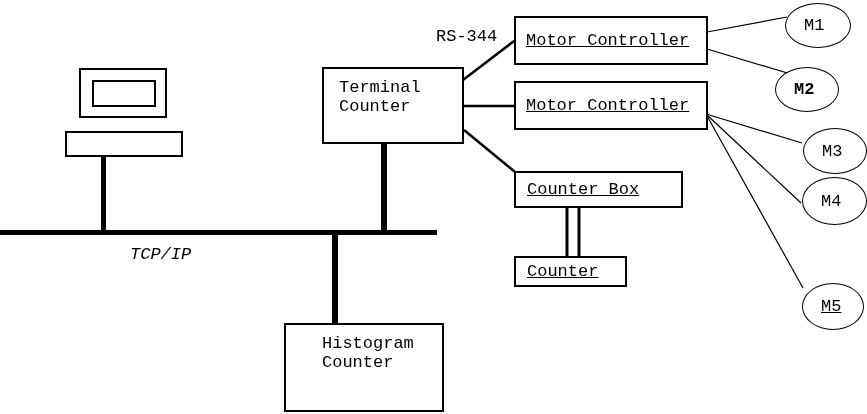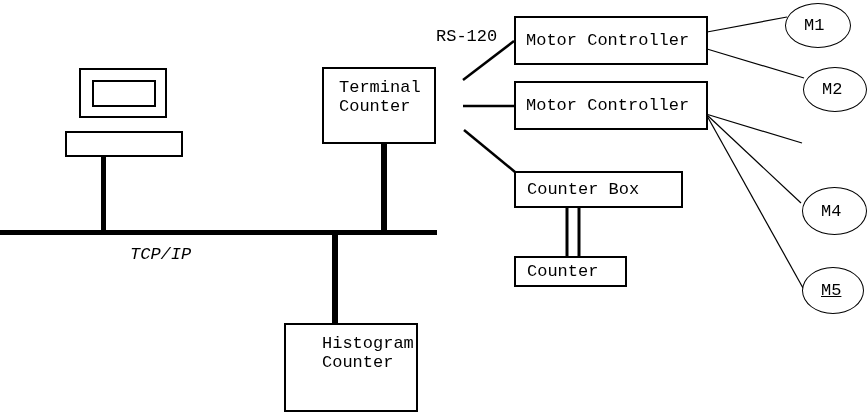--- a/index.html
+++ b/index.html
@@ -29,21 +29,21 @@
     position: absolute;
     border: 2px solid var(--line-color);
     background: var(--bg-color);
     box-sizing: border-box;
     z-index: 2;
   }
   .box.hcenter {
     display: flex;
     align-items: center;
   }
-  .box .txt { white-space: pre; }
+  .box .txt { white-space: pre; text-decoration: underline; }
   .multiline {
     line-height: 18.5px;
     white-space: pre;
   }
   .floating-label {
     position: absolute;
     z-index: 3;
     white-space: pre;
     line-height: 18px;
   }
@@ -91,52 +91,55 @@
     <line x1="706" y1="114" x2="803" y2="288" stroke-width="1.2"></line>
 
     <line x1="567" y1="208" x2="567" y2="257" stroke-width="3"></line>
     <line x1="579" y1="208" x2="579" y2="257" stroke-width="3"></line>
   </svg>
 
   <div class="icon-rect" style="left:79px; top:68px; width:88px; height:50px;"></div>
   <div class="icon-rect" style="left:92px; top:80px; width:64px; height:27px;"></div>
   <div class="icon-rect" style="left:65px; top:131px; width:118px; height:26px;"></div>
 
-  <div class="box" style="left:322px; top:67px; width:114px; height:77px; padding:10px 0 0 15px;">
+  <div class="box" style="left:322px; top:67px; width:142px; height:77px; padding:10px 0 0 15px;">
     <div class="multiline"><span>Terminal</span><br><span>Counter</span></div>
   </div>
 
-  <div class="floating-label" style="left:436px; top:28px;">RS-120</div>
+  <div class="floating-label" style="left:436px; top:28px;">RS-344</div>
 
   <div class="floating-label" style="left:130px; top:246px;font-style:italic;">TCP/IP</div>
 
   <div class="box hcenter" style="left:514px; top:16px; width:194px; height:49px; padding-left:10px;">
     <span class="txt">Motor Controller</span>
   </div>
   <div class="box hcenter" style="left:514px; top:81px; width:194px; height:49px; padding-left:10px;">
     <span class="txt">Motor Controller</span>
   </div>
 
   <div class="box hcenter" style="left:514px; top:171px; width:169px; height:37px; padding-left:11px;">
     <span class="txt">Counter Box</span>
   </div>
   <div class="box hcenter" style="left:514px; top:256px; width:113px; height:31px; padding-left:11px;">
     <span class="txt">Counter</span>
   </div>
 
-  <div class="box" style="left:284px; top:323px; width:134px; height:89px; padding:10px 0 0 36px;">
+  <div class="box" style="left:284px; top:323px; width:160px; height:89px; padding:10px 0 0 36px;">
     <div class="multiline"><span>Histogram</span><br><span>Counter</span></div>
   </div>
 
   <div class="ellipse" style="left:785px; top:3px; width:66px; height:45px;">
     <span>M1</span>
   </div>
-  <div class="ellipse" style="left:803px; top:67px; width:64px; height:45px;">
+  <div class="ellipse" style="left:775px; top:67px; width:64px; height:45px;font-weight:bold;">
     <span>M2</span>
   </div>
-  <div class="ellipse" style="left:802px; top:187px; width:65px; height:48px;">
+  <div class="ellipse" style="left:803px; top:128px; width:64px; height:46px;">
+    <span>M3</span>
+  </div>
+  <div class="ellipse" style="left:802px; top:177px; width:65px; height:48px;">
     <span>M4</span>
   </div>
-  <div class="ellipse" style="left:802px; top:267px; width:62px; height:47px;text-decoration:underline;">
+  <div class="ellipse" style="left:802px; top:283px; width:62px; height:47px;text-decoration:underline;">
     <span>M5</span>
   </div>
 
 </div>
 
 </body></html>

